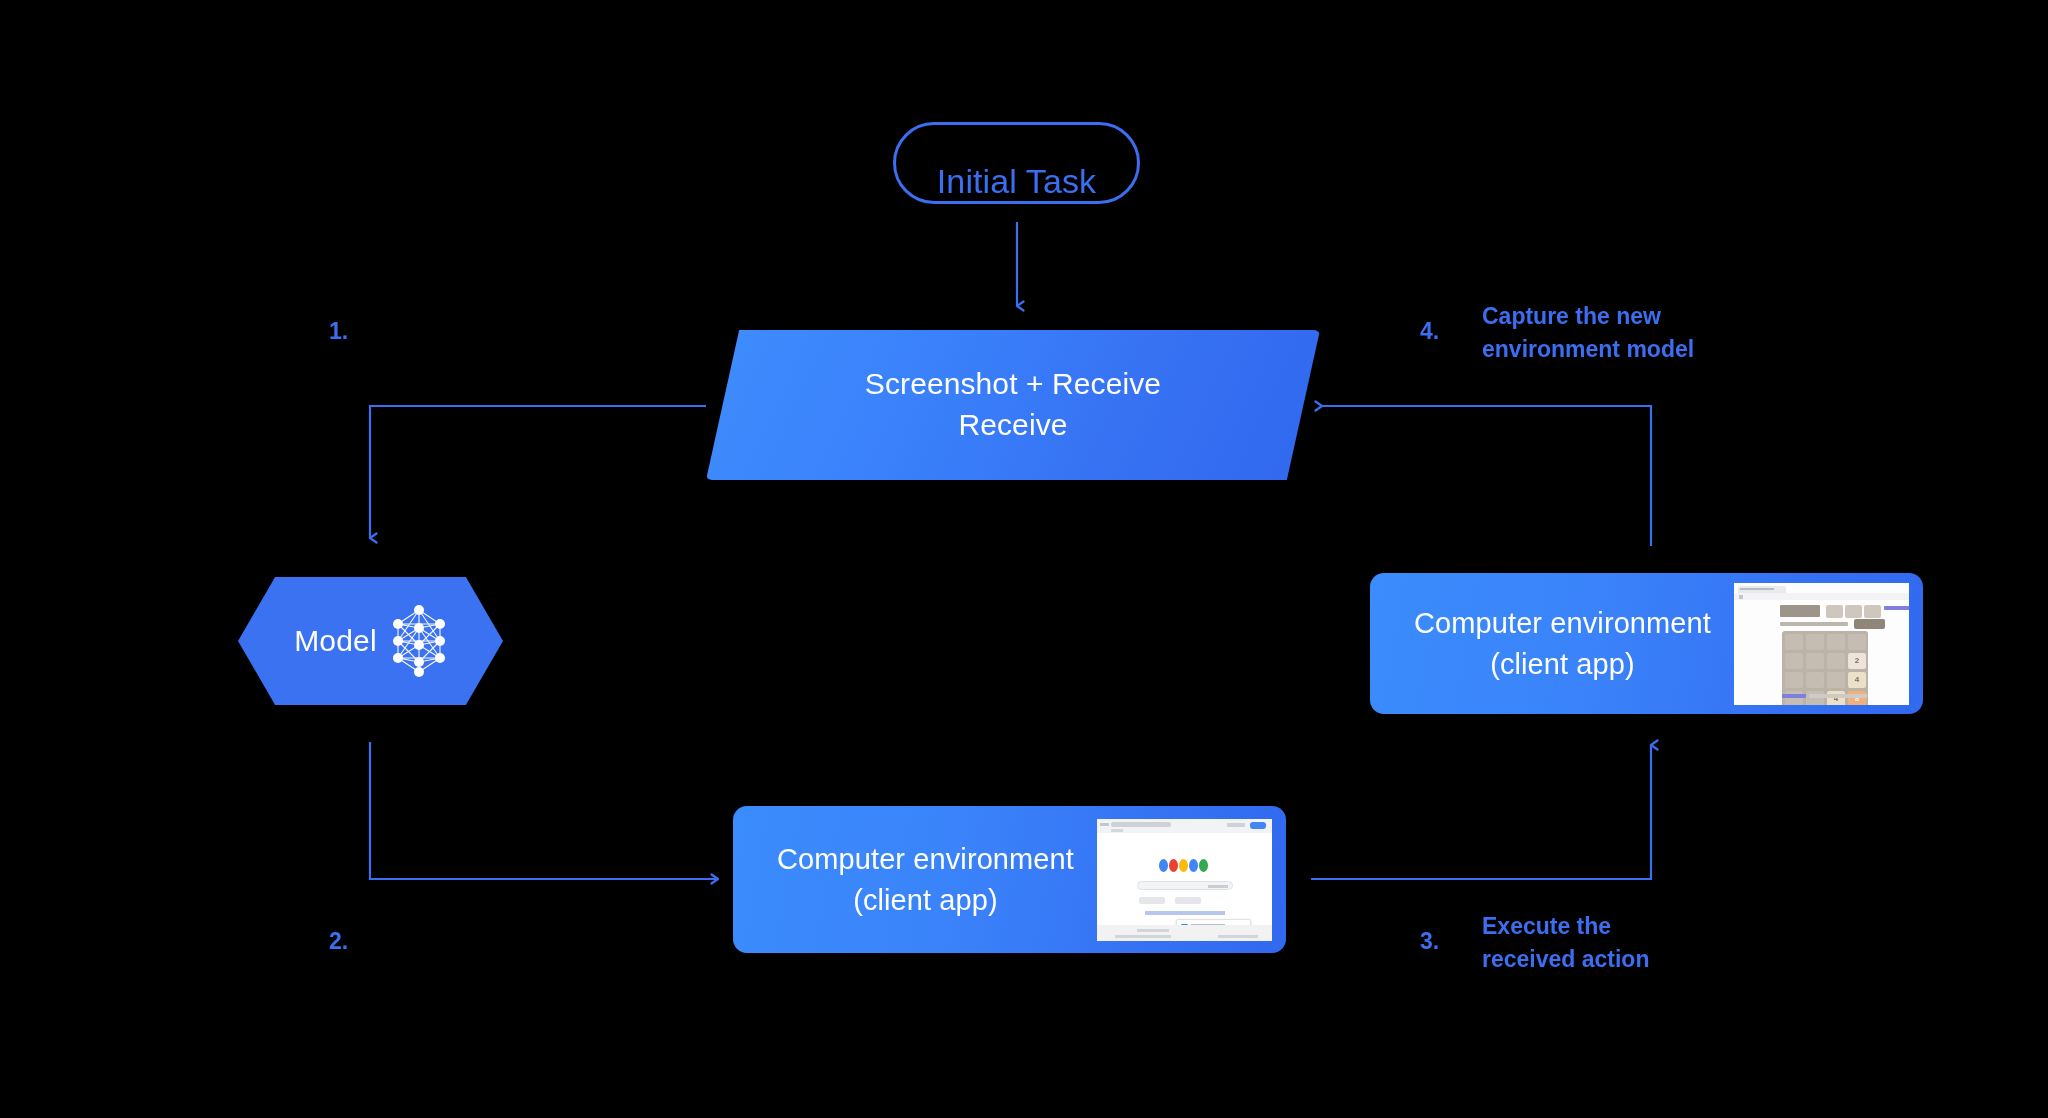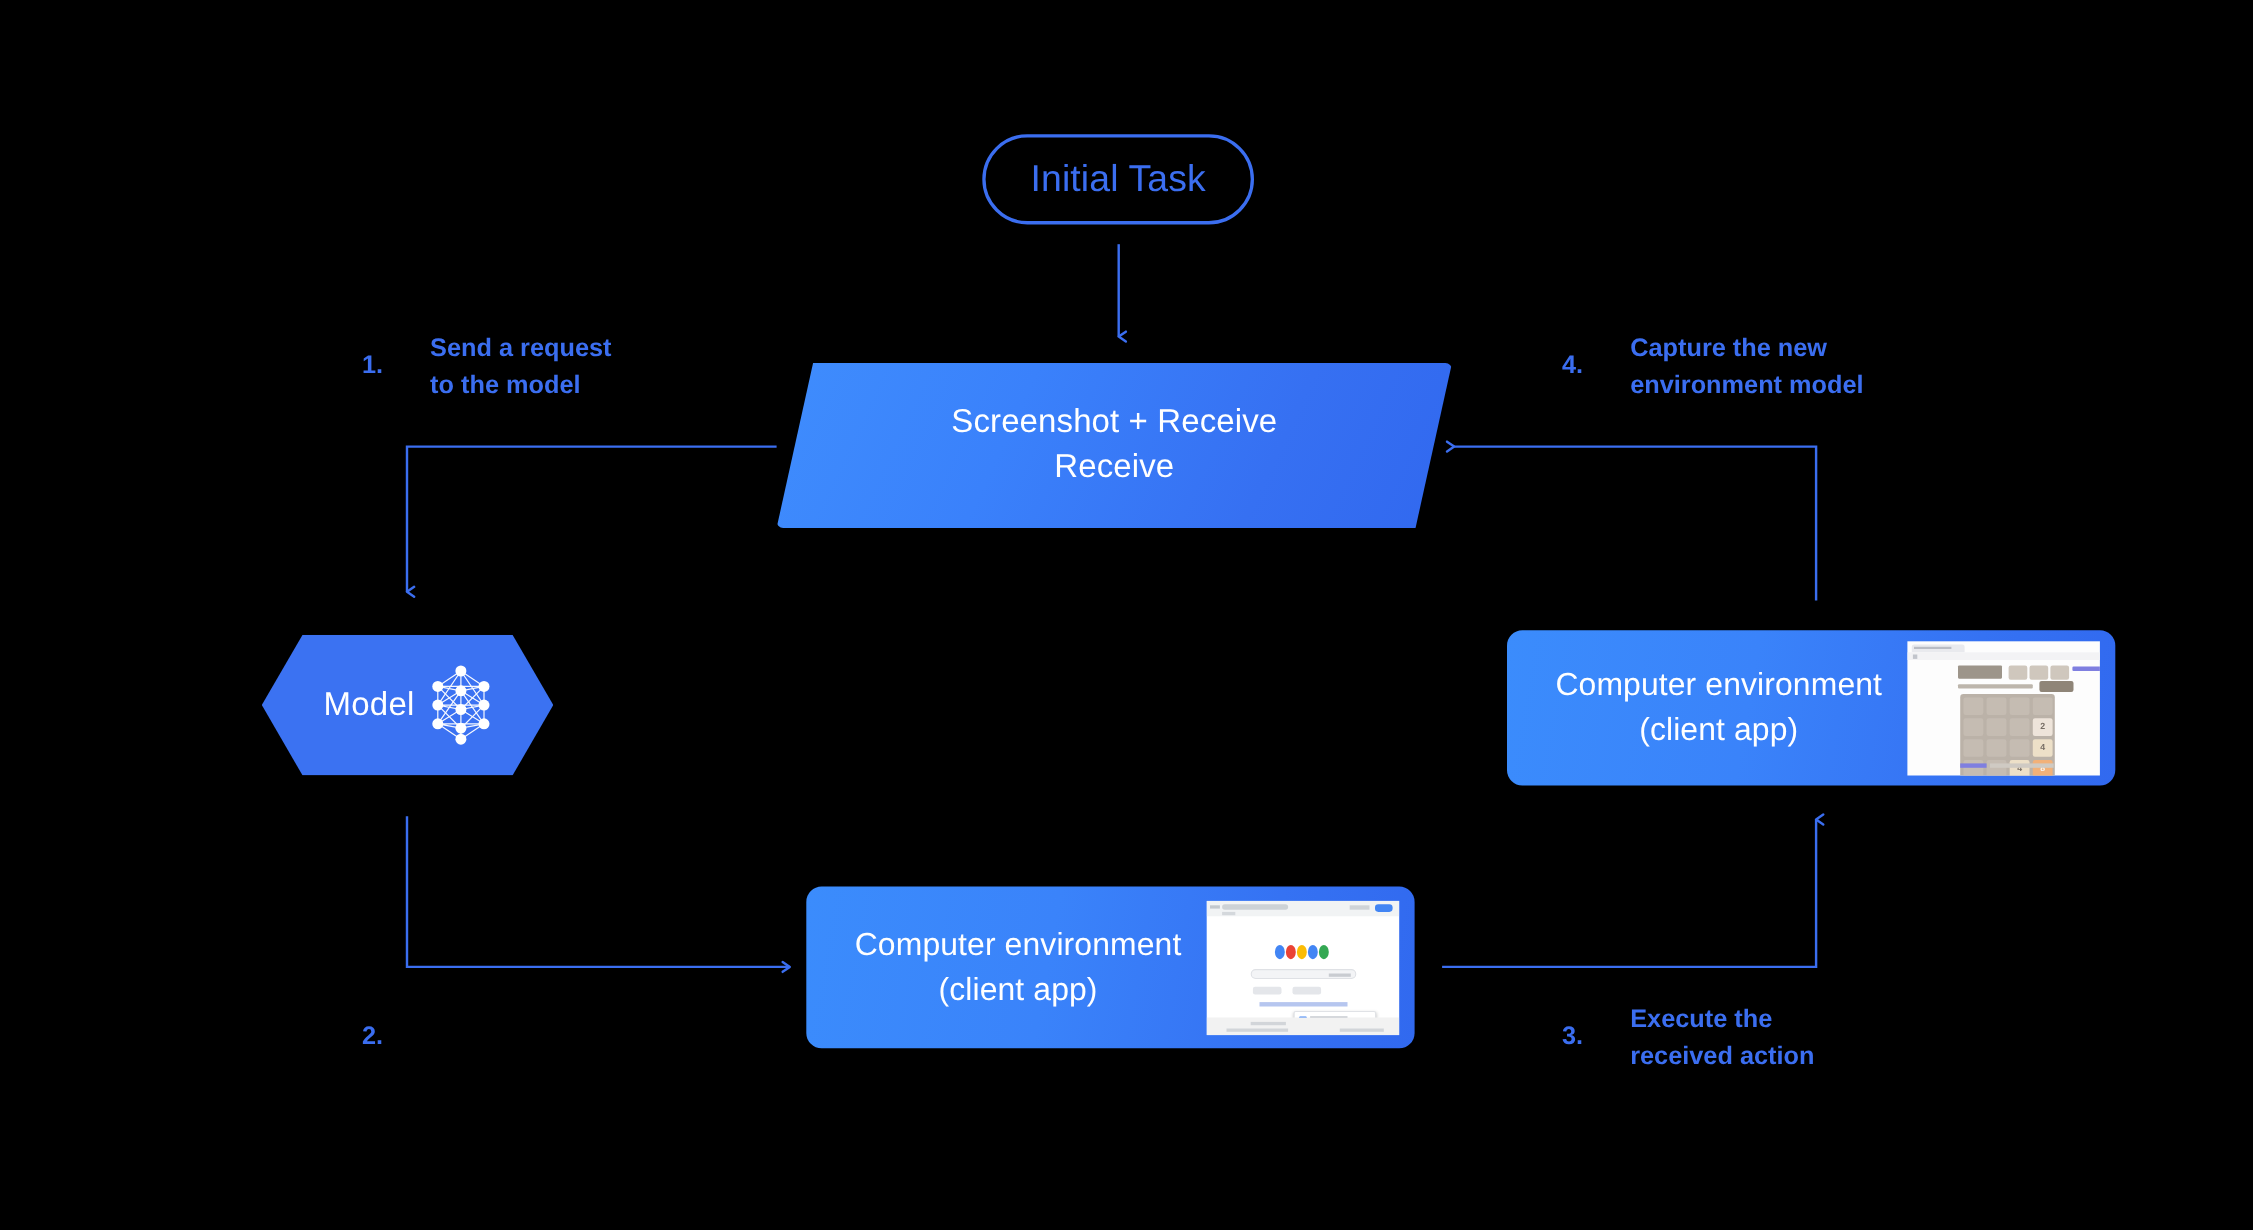--- a/index.html
+++ b/index.html
@@ -36,21 +36,21 @@
   
   .pill {
     position: absolute;
     left: 893px;
     top: 122px;
     width: 247px;
     height: 82px;
     border: 3px solid #3b6ef0;
     border-radius: 48px;
     display: flex;
-    align-items: center;
+    align-items: flex-end;
     justify-content: center;
     box-sizing: border-box;
   }
   .pill-label {
     color: #3b6ef0;
     font-size: 34px;
     letter-spacing: 0.1px;
     white-space: nowrap;
   }
 
@@ -459,22 +459,20 @@
       </div>
       <div class="footer"></div>
       <div class="f1"></div>
       <div class="f2"></div>
       <div class="f3"></div>
     </div>
   </div>
 
   <div class="step step-1">
     <span class="step-num">1.</span>
-    <span class="step-text">Send a request
-to the model</span>
   </div>
   <div class="step step-2">
     <span class="step-num">2.</span>
   </div>
   <div class="step step-3">
     <span class="step-num">3.</span>
     <span class="step-text">Execute the
 received action</span>
   </div>
   <div class="step step-4">

